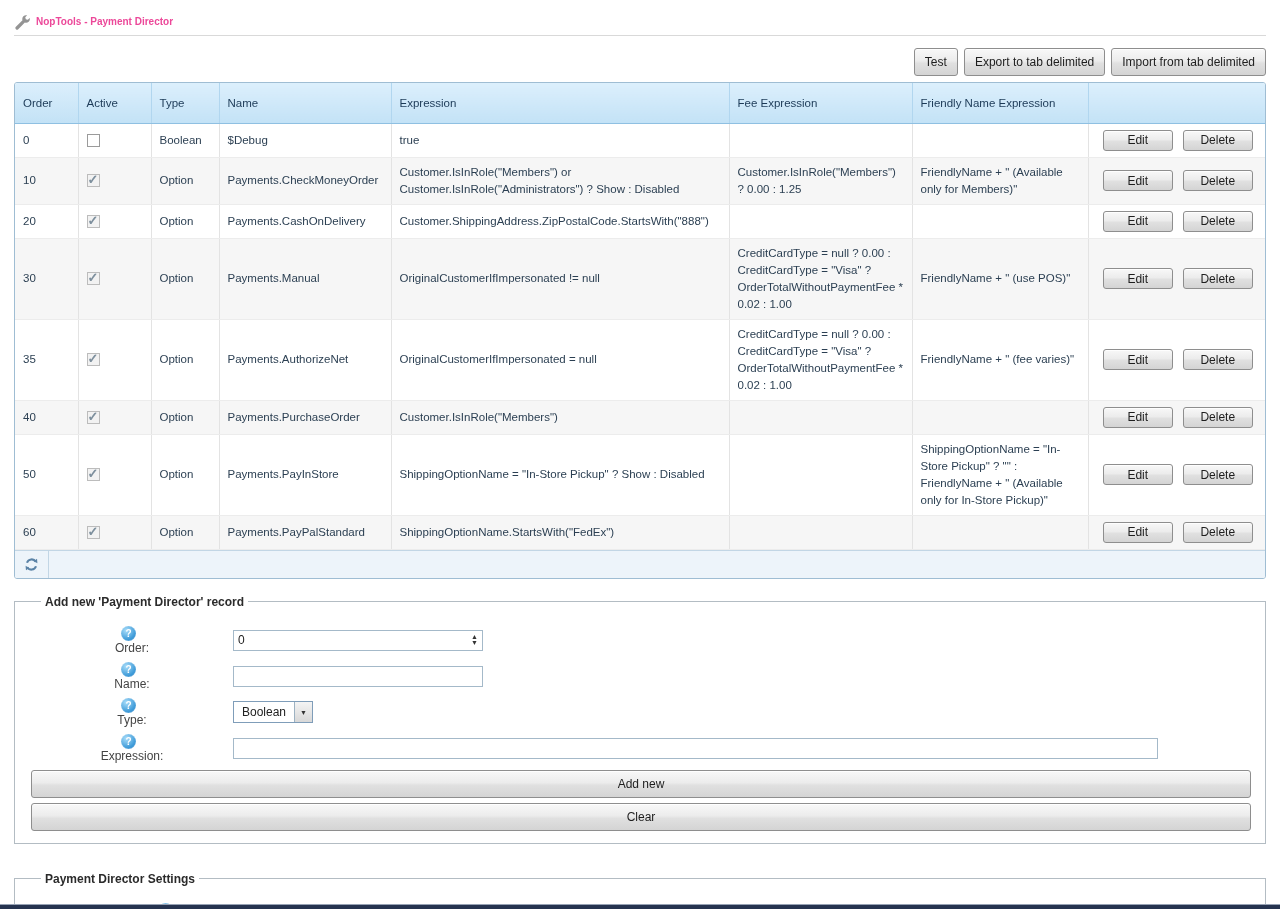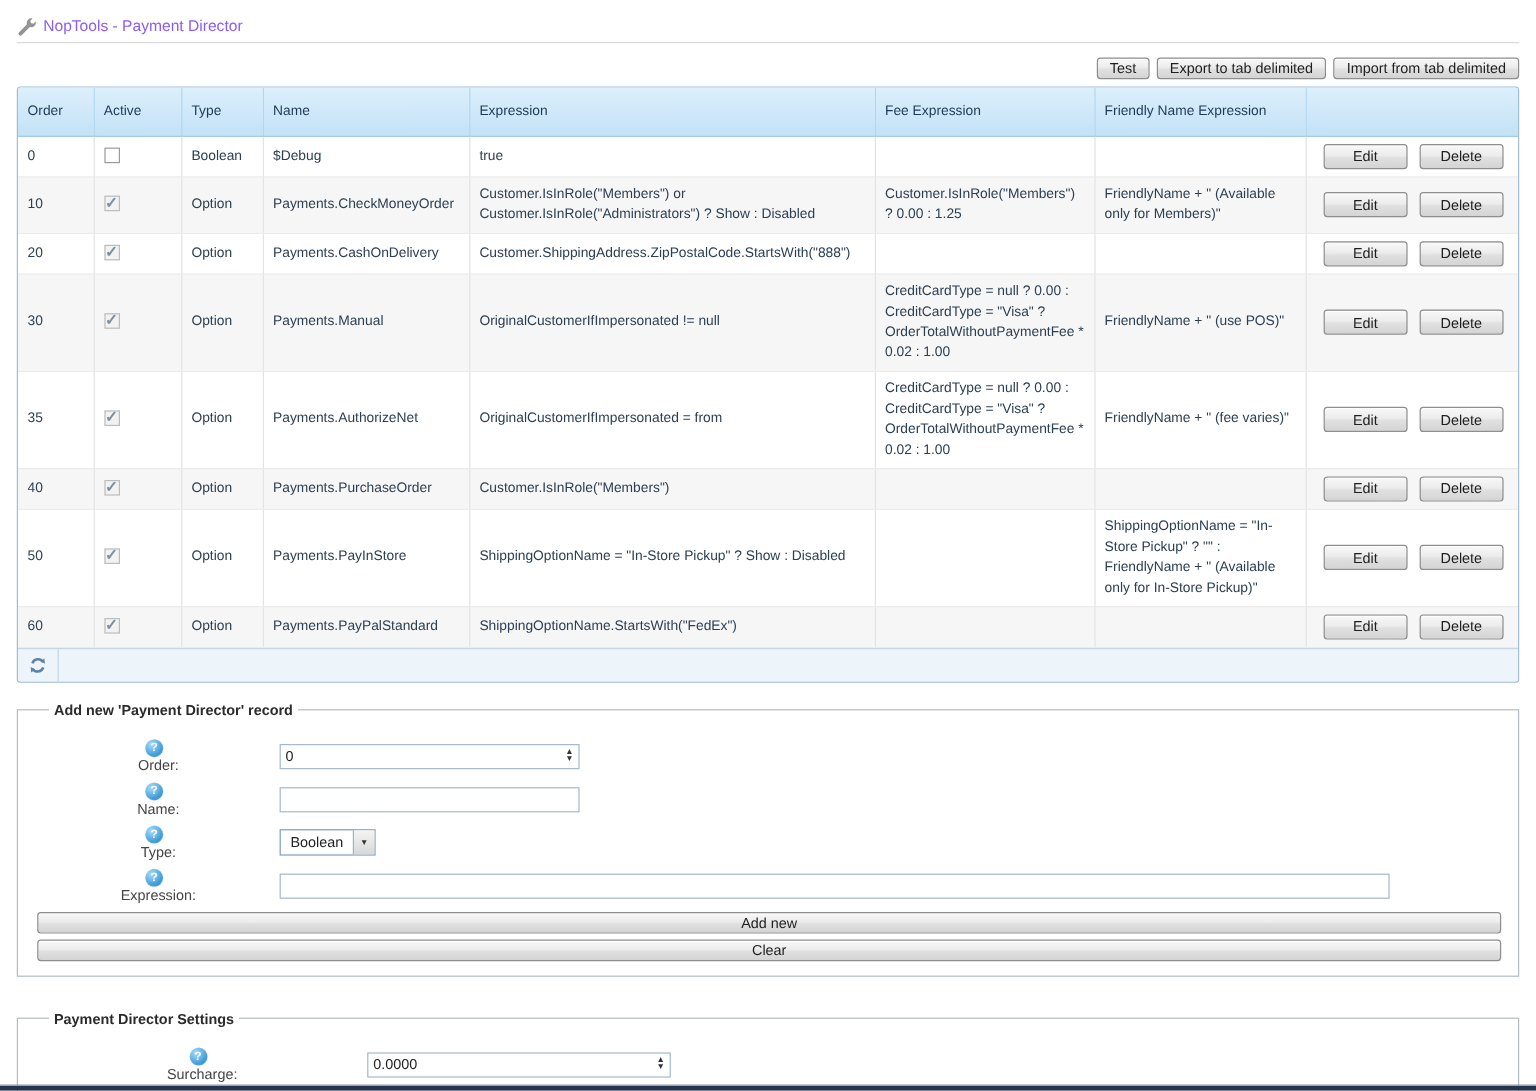--- a/index.html
+++ b/index.html
@@ -5,28 +5,28 @@
   * { box-sizing: border-box; }
   html,body { margin:0; padding:0; background:#fff; }
   body {
     width:1280px; height:909px; position:relative; overflow:hidden;
     font-family:"Liberation Sans", sans-serif; color:#333;
   }
   .page { padding:0 14px; }
 
   
   .title-row { display:flex; align-items:center; gap:5px; padding-top:13px; }
-  .page-title { font-size:13px; font-weight:normal; color:#8b5cf6; }
+  .page-title { font-size:10px; font-weight:bold; color:#ec4899; }
   .title-rule { border:none; border-top:1px solid #d9d9d9; margin:5px 0 0 0; }
 
   
   .toolbar { display:flex; justify-content:flex-end; gap:6px; margin-top:12px; }
   .btn {
     display:inline-flex; align-items:center; justify-content:center;
-    height:18px; padding:0 10px; font-size:12px; color:#1e1e1e;
+    height:28px; padding:0 10px; font-size:12px; color:#1e1e1e;
     background:linear-gradient(#f8f8f8,#ececec 45%,#e0e0e0 55%,#d4d4d4);
     border:1px solid #8e8e8e; border-radius:3px;
     box-shadow:inset 0 1px 0 rgba(255,255,255,.8); cursor:pointer;
     font-family:"Liberation Sans", sans-serif;
   }
 
   
   .grid-wrap { margin-top:6px; border:1px solid #9fbdd3; border-radius:3px; overflow:hidden; }
   table.grid { width:100%; border-collapse:collapse; table-layout:fixed; }
   table.grid th {
@@ -212,21 +212,21 @@
             <button class="btn grid-btn">Edit</button>
             <button class="btn grid-btn">Delete</button>
           </div>
             </td>
         </tr>
         <tr>
           <td>35</td>
           <td><span class="cb checked disabled"></span></td>
           <td>Option</td>
           <td>Payments.AuthorizeNet</td>
-          <td>OriginalCustomerIfImpersonated = from</td>
+          <td>OriginalCustomerIfImpersonated = null</td>
           <td>CreditCardType = null ? 0.00 : CreditCardType = "Visa" ? OrderTotalWithoutPaymentFee * 0.02 : 1.00</td>
           <td>FriendlyName + " (fee varies)"</td>
           <td class="cell-actions">
               <div class="action-btns">
             <button class="btn grid-btn">Edit</button>
             <button class="btn grid-btn">Delete</button>
           </div>
             </td>
         </tr>
         <tr class="alt">

